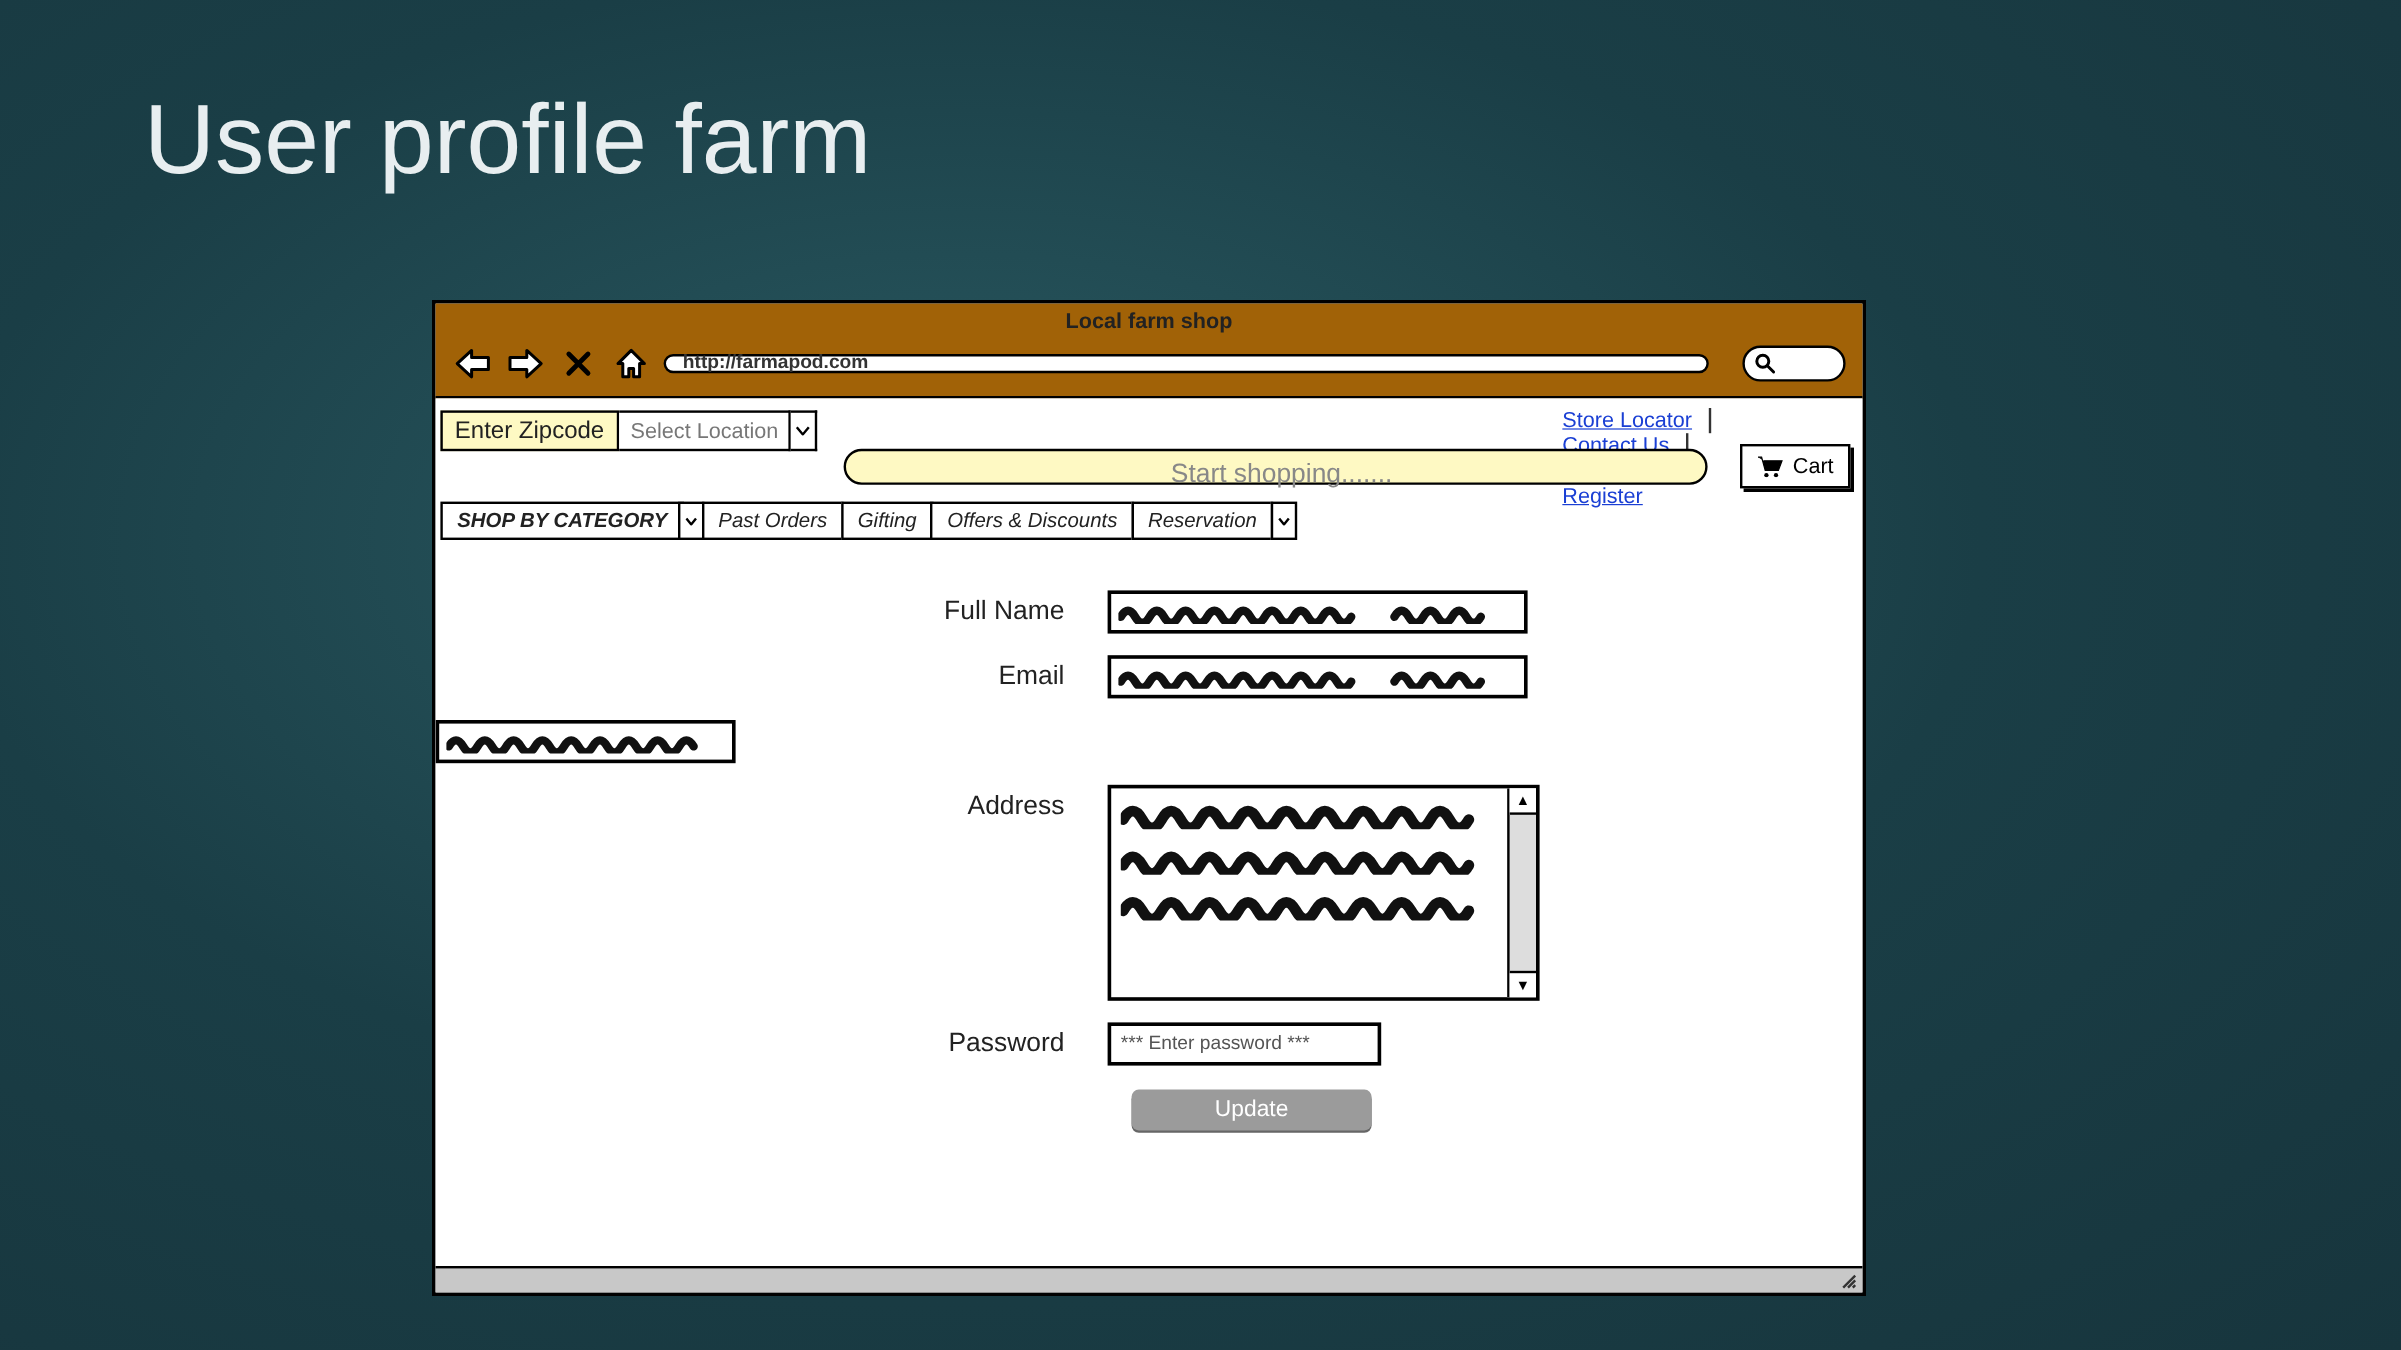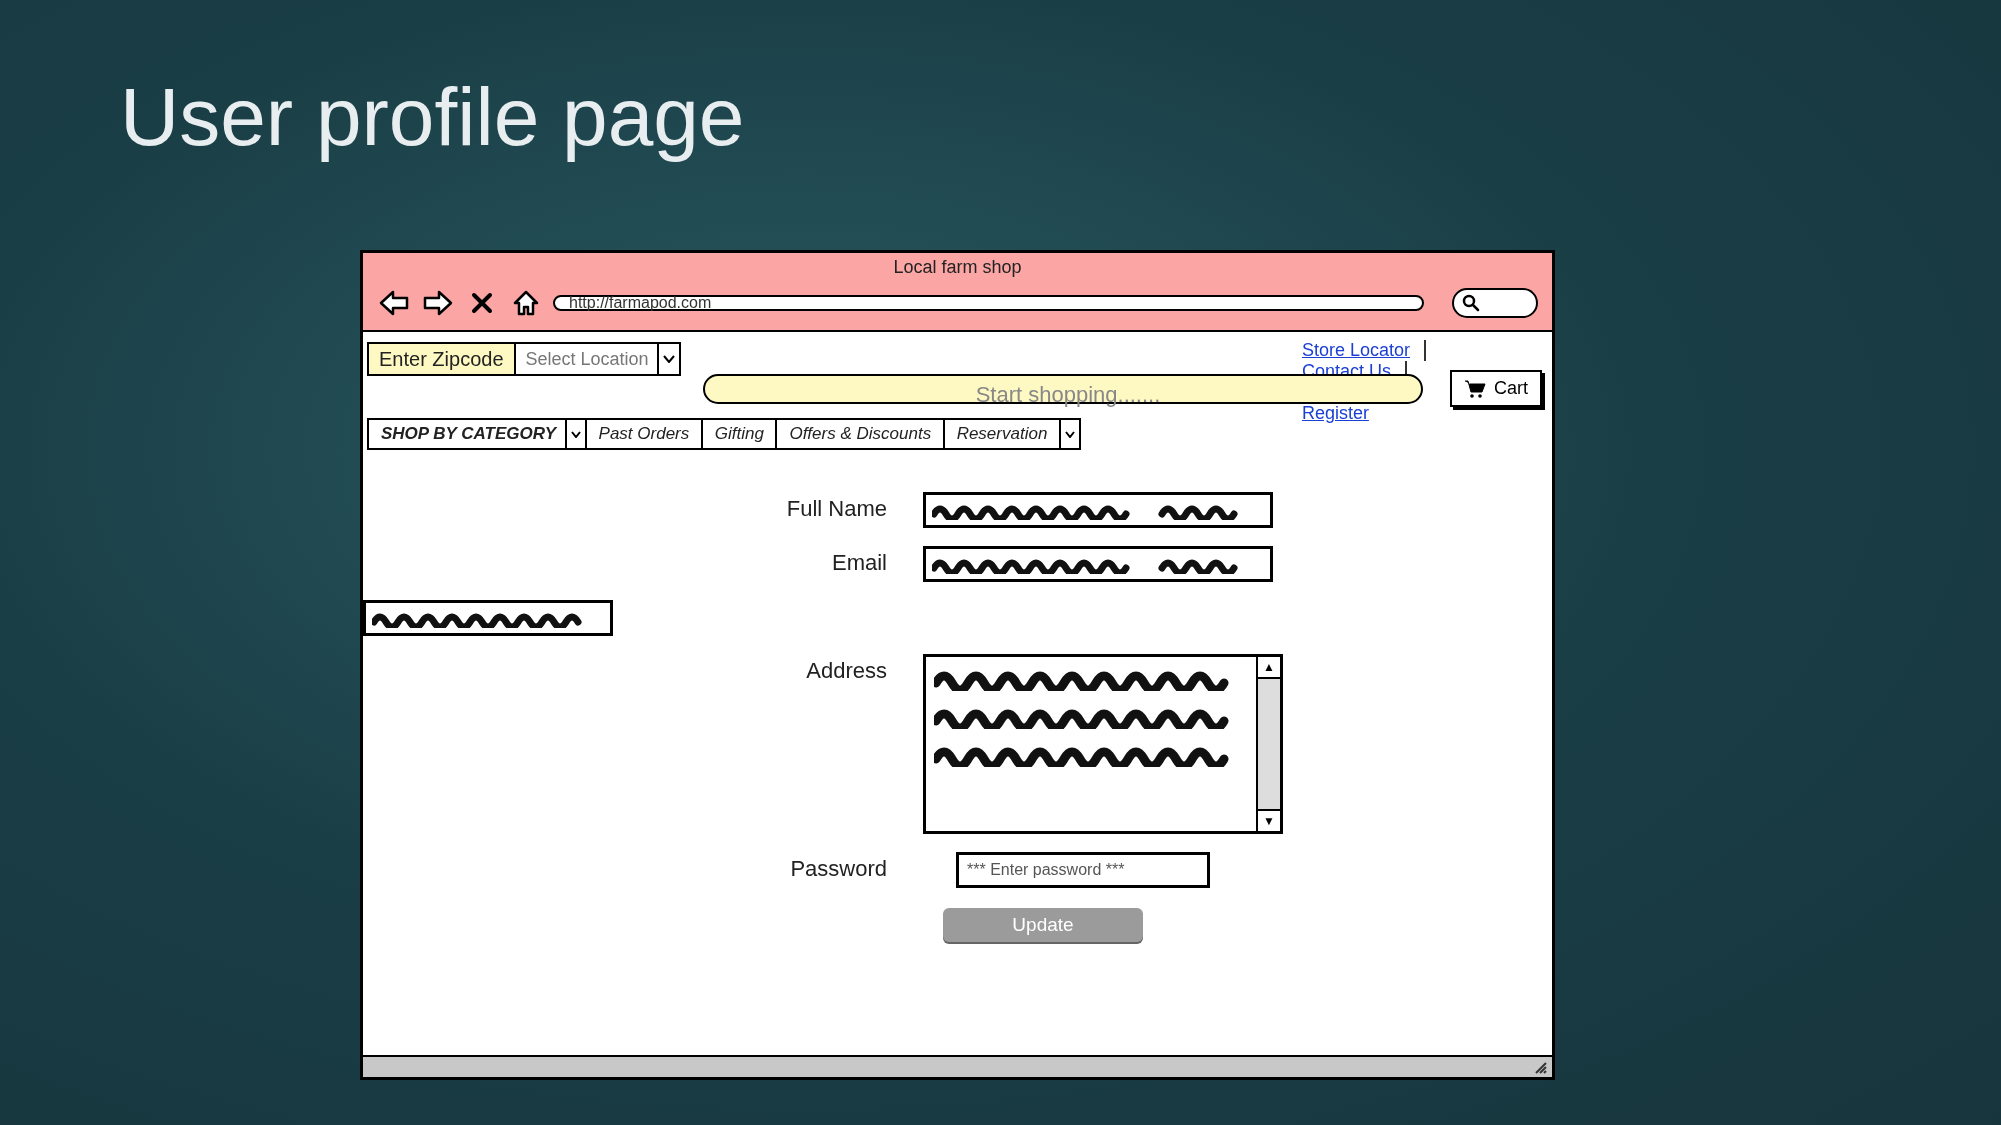--- a/index.html
+++ b/index.html
@@ -25,22 +25,23 @@
     top: 250px;
     left: 360px;
     width: 1195px;
     height: 830px;
     background: #fff;
     border: 3px solid #000;
     display: flex;
     flex-direction: column;
   }
   .browser-chrome {
-    background: #fca5a5;
+    background: #a16207;
     border-bottom: 2px solid #000;
+    font-weight: bold;
   }
   .window-title-bar {
     text-align: center;
     font-size: 18px;
     padding: 4px 0 2px;
     color: #222;
   }
   .nav-row {
     display: flex;
     align-items: center;
@@ -263,27 +264,26 @@
     align-items: center;
     justify-content: center;
     font-size: 12px;
     background: #fff;
   }
   .scroll-btn.bottom { border-bottom: none; border-top: 2px solid #000; }
   .pw-field {
     border: 3px solid #000;
     background: #fff;
     height: 36px;
-    width: 254px;
+    width: 228px;
     padding: 4px 8px;
     display: flex;
     align-items: center;
     font-size: 16px;
     color: #555;
-    margin-left: 33px;
   }
   .update-btn {
     margin-top: 20px;
     margin-left: 580px;
     width: 200px;
     height: 34px;
     background: #9b9b9b;
     color: #fff;
     border: none;
     border-radius: 6px;
@@ -301,21 +301,21 @@
     display: flex;
     justify-content: flex-end;
     align-items: center;
     padding-right: 4px;
   }
   .resize-grip svg { display: block; }
 </style>
 </head>
 <body>
 
-<div class="slide-title">User profile page</div>
+<div class="slide-title">User profile farm</div>
 
 <div class="wireframe-window">
 
   <div class="browser-chrome">
     <div class="window-title-bar">Local farm shop</div>
     <div class="nav-row">
       <span class="nav-icon">
         <svg width="30" height="26" viewBox="0 0 30 26">
             <path d="M14 2 L2 13 L14 24 L14 18 L28 18 L28 8 L14 8 Z" fill="#fff" stroke="#000" stroke-width="2.5" stroke-linejoin="round"></path>
           </svg>

